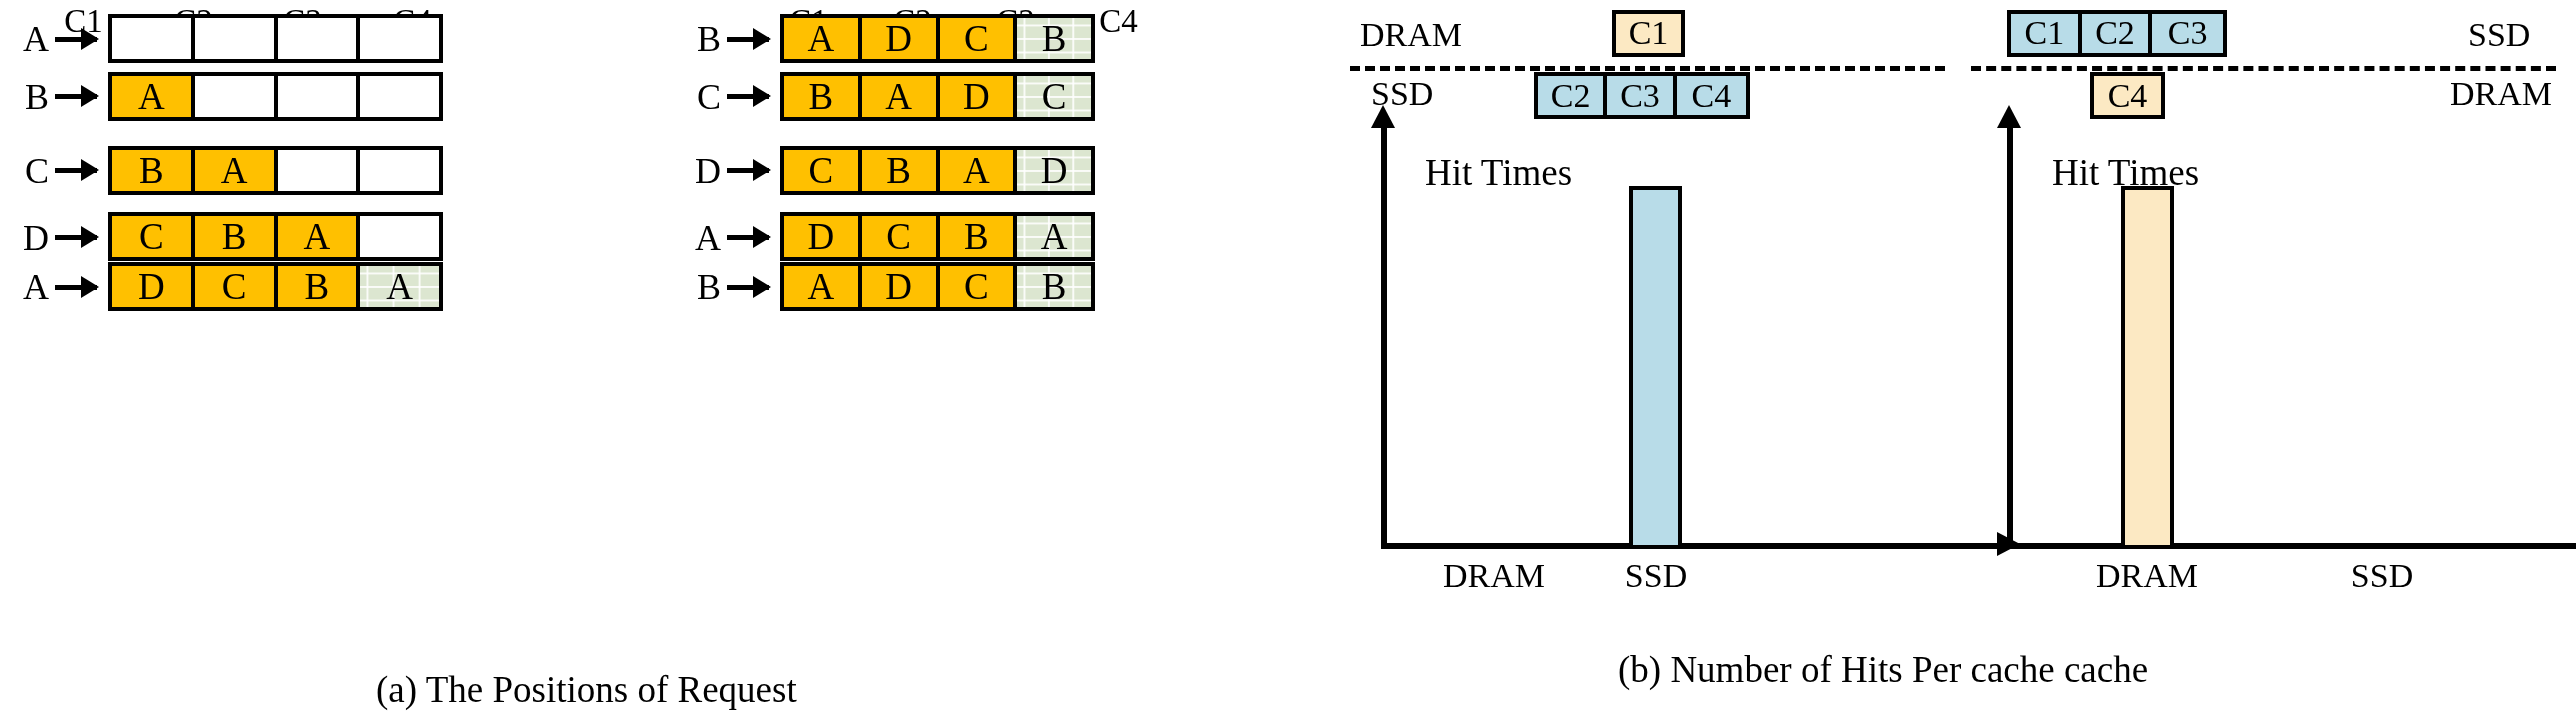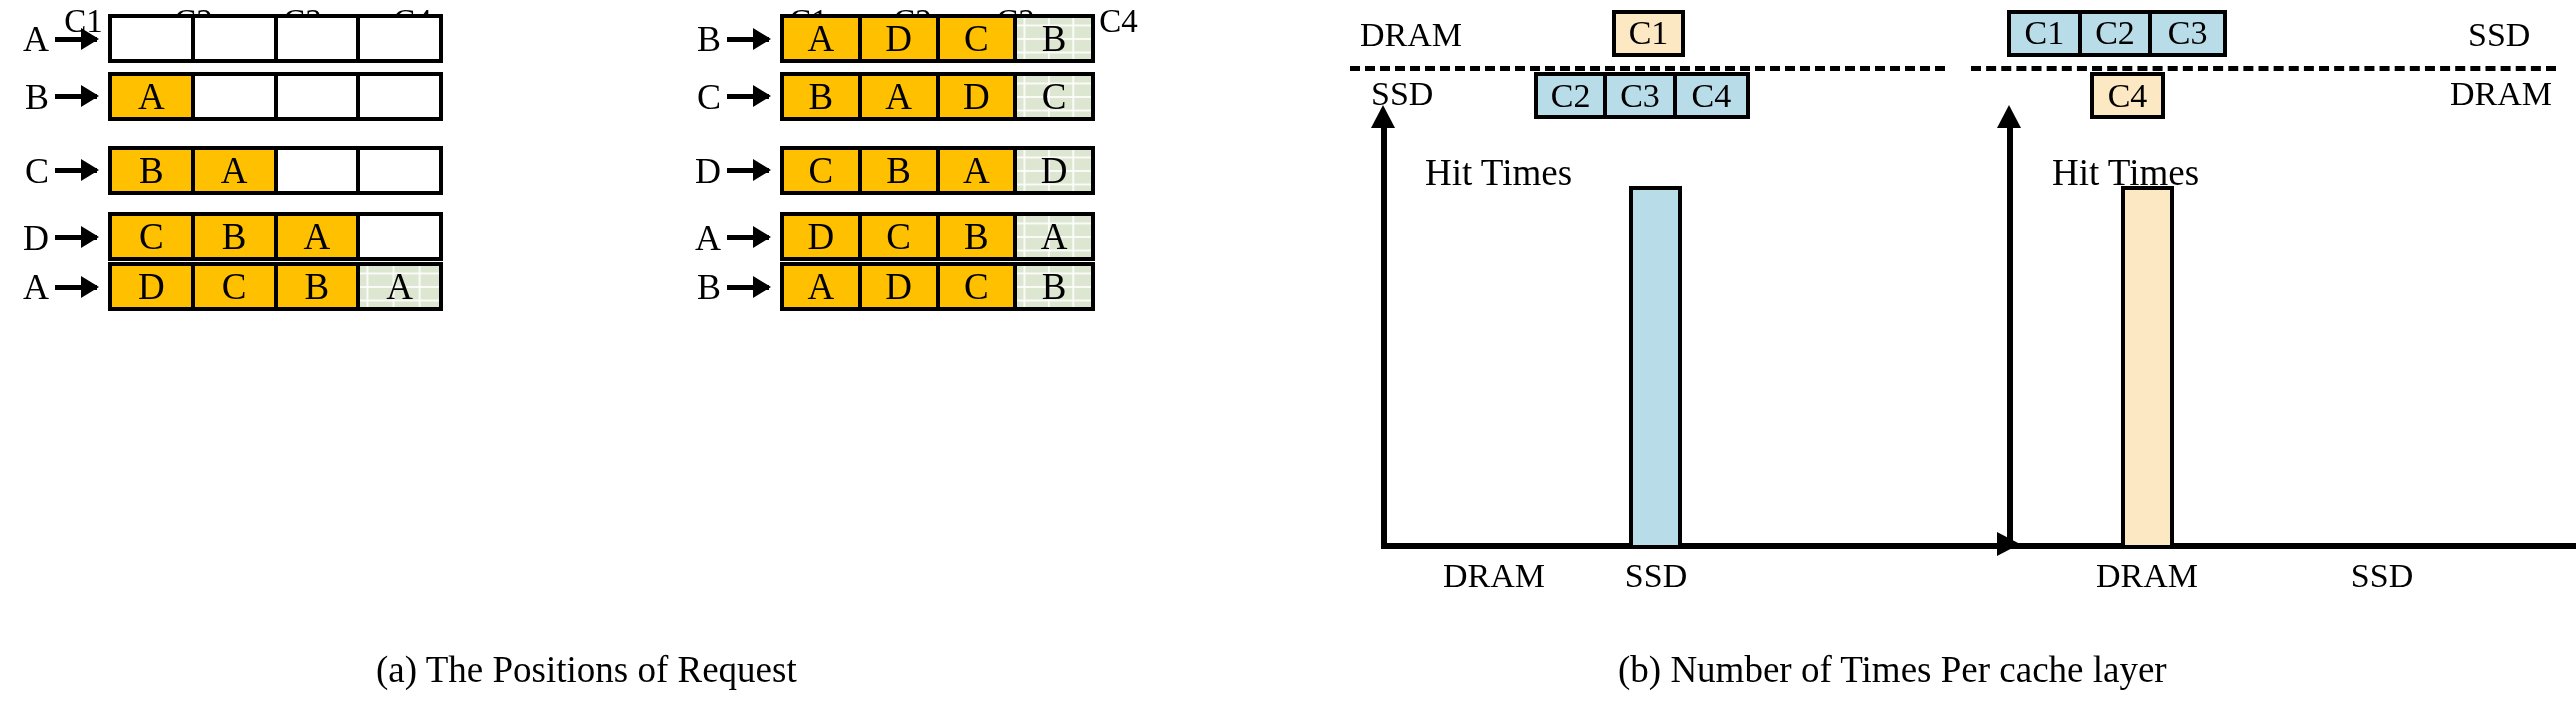--- a/index.html
+++ b/index.html
@@ -147,21 +147,21 @@
 
   <div class="reqlabel" style="left:672px;top:269px;">B</div>
   <div class="arrow" style="left:727px;top:285px;width:42px;"></div>
   <div class="tablerow" style="left:780px;top:262px;width:315px;height:49px;">
     <div class="cell orange">A</div>
     <div class="cell orange">D</div>
     <div class="cell orange">C</div>
     <div class="cell green">B</div>
   </div>
 
-  <div class="caption" style="left:376px;top:651px;">(a) The Positions of Request</div>
+  <div class="caption" style="left:376px;top:671px;">(a) The Positions of Request</div>
 </div>
 
 <div>
 
   <div class="tierlabel" style="left:1360px;top:18px;">DRAM</div>
   <div class="memrow" style="left:1612px;top:9.8px;width:73px;height:47px;">
     <div class="memcell cream" style="width:100%;">C1</div>
   </div>
 
   <div class="dashline" style="left:1350px;top:66px;width:595px;"></div>
@@ -198,15 +198,15 @@
 
   <div>
     <div class="axis-y" style="left:2007px;top:126px;height:423px;"></div>
     <div class="axis-x" style="left:2007px;top:543px;width:618px;"></div>
     <div class="axistitle" style="left:2052px;top:134px;">Hit Times</div>
     <div class="bar" style="left:2121px;top:186px;width:53px;height:363px;background:#FCE9C3;"></div>
     <div class="ticklabel" style="left:2086px;top:559px;width:122px;">DRAM</div>
     <div class="ticklabel" style="left:2321px;top:559px;width:122px;">SSD</div>
   </div>
 
-  <div class="caption" style="left:1618px;top:651px;">(b) Number of Times Per cache layer</div>
+  <div class="caption" style="left:1618px;top:651px;">(b) Number of Hits Per cache cache</div>
 </div>
 
 
 </body></html>

